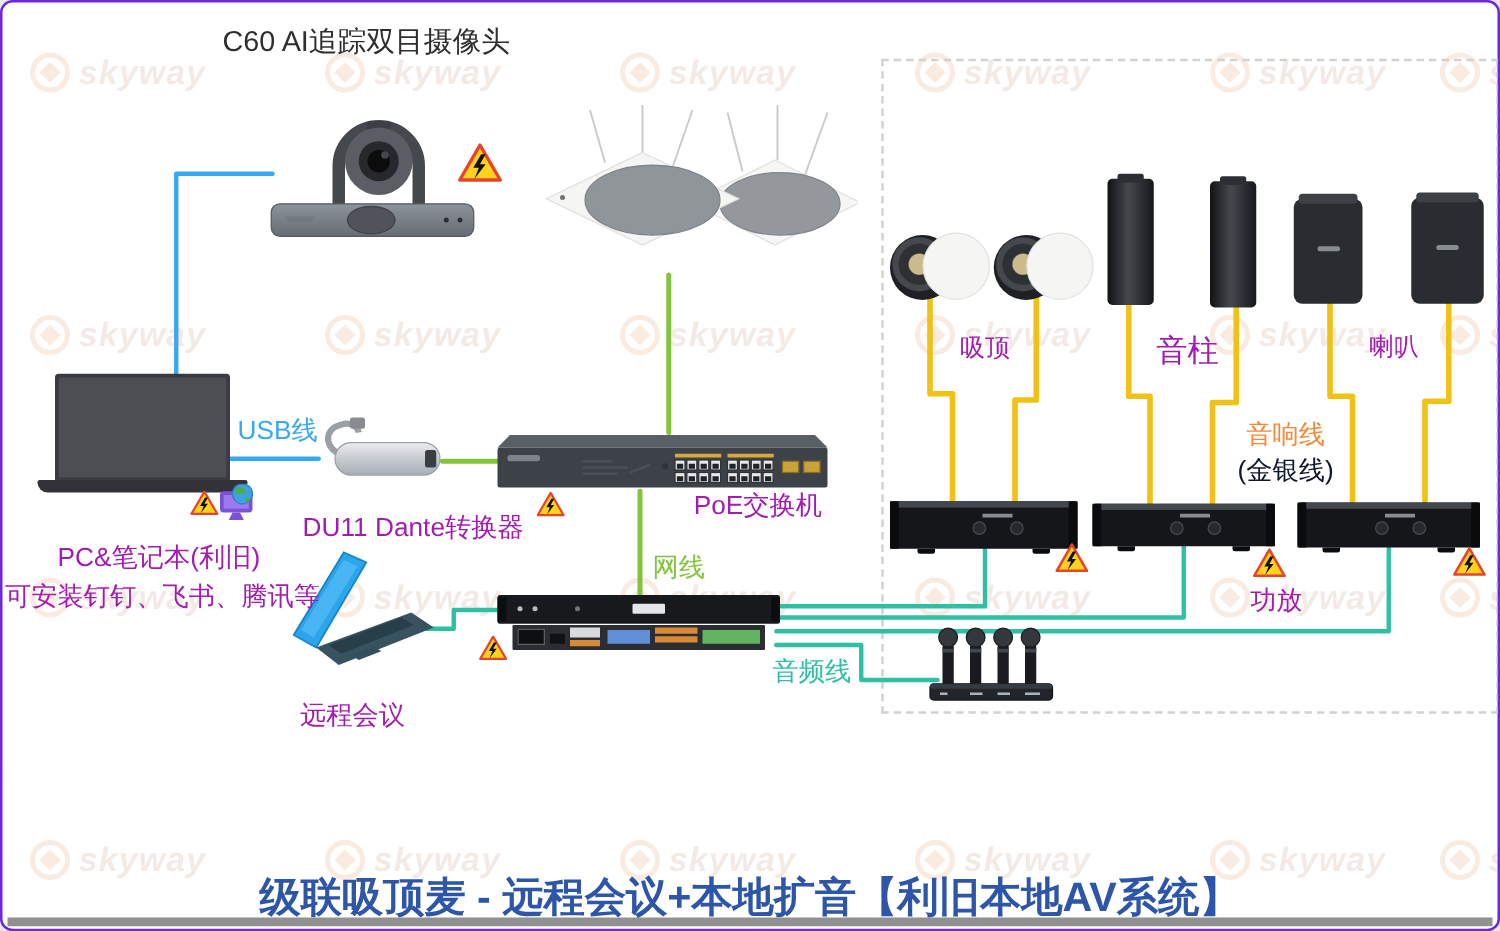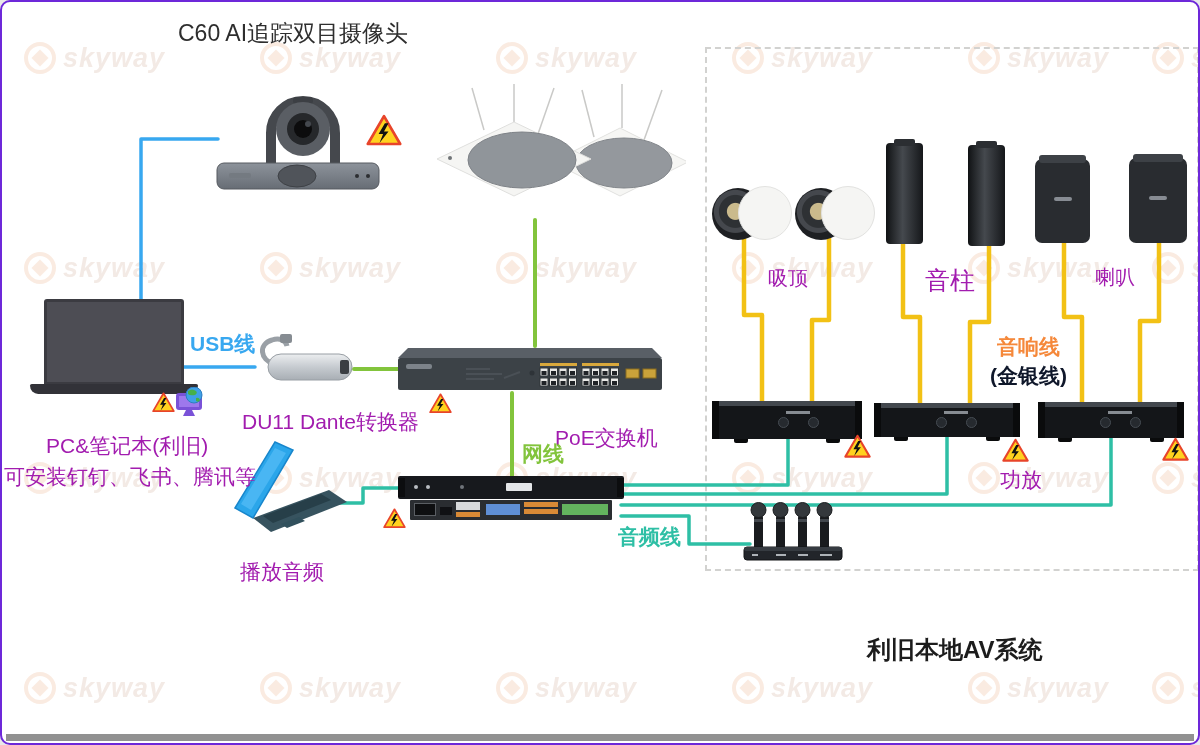--- a/index.html
+++ b/index.html
@@ -1,21 +1,21 @@
 <!DOCTYPE html>
 <html><head>
 <meta charset="utf-8">
 <style>
   html,body{margin:0;padding:0;background:#e9e9e9;font-family:"Liberation Sans",sans-serif;}
   .canvas{position:relative;width:1200px;height:745px;background:#fff;border:2px solid #6d28d9;
           border-radius:10px;box-sizing:border-box;overflow:hidden;}
   .lbl{position:absolute;white-space:nowrap;color:#a21caf;font-size:21px;z-index:4;}
   .lbl.header{font-size:23px;color:#2e2e2e;}
   .lbl.section{font-size:24px;font-weight:bold;color:#1c1c1c;}
-  .lbl.cable{font-weight:bold;}
+  .lbl.cable{font-weight:normal;}
   .footer-title{position:absolute;left:0;right:0;top:694px;text-align:center;
                 font-size:33px;font-weight:bold;z-index:4;}
   .panel{position:absolute;left:703px;top:45px;width:494px;height:524px;
          border:2px dashed #d2d2d0;box-sizing:border-box;z-index:0;}
   .bottom-bar{position:absolute;left:4px;right:4px;bottom:2px;height:7px;background:#919191;z-index:5;}
   #wires{position:absolute;left:0;top:0;z-index:1;}
   .dev{position:absolute;z-index:2;}
   
   .wm{position:absolute;display:flex;align-items:center;gap:7px;z-index:0;pointer-events:none;}
   .wm .wm-mark{width:24px;height:24px;border-radius:50%;border:4px solid rgba(226,128,66,.16);
@@ -433,30 +433,30 @@
       <rect x="10" y="55" width="6" height="2"></rect>
         <rect x="34" y="55" width="10" height="2"></rect>
       <rect x="56" y="55" width="10" height="2"></rect>
         <rect x="78" y="55" width="12" height="2"></rect>
     </g>
   </svg>
 
   <div class="lbl" style="left:2px;top:461px">可安装钉钉、飞书、腾讯等</div>
   <div class="lbl" style="left:44px;top:430px">PC&amp;笔记本(利旧)</div>
   <div class="lbl" style="left:240px;top:406px">DU11 Dante转换器</div>
-  <div class="lbl" style="left:553px;top:422px">PoE交换机</div>
-  <div class="lbl" style="left:238px;top:556px">播放音频</div>
+  <div class="lbl" style="left:553px;top:388px">PoE交换机</div>
+  <div class="lbl" style="left:238px;top:556px">远程会议</div>
   <div class="lbl" style="left:766px;top:263px;font-size:20px">吸顶</div>
   <div class="lbl" style="left:923px;top:262px;font-size:25px">音柱</div>
   <div class="lbl" style="left:1093px;top:262px;font-size:20px">喇叭</div>
   <div class="lbl" style="left:998px;top:464px">功放</div>
 
   <div class="lbl cable" style="left: 188px; top: 328px; color: rgb(56, 168, 240);">USB线</div>
   <div class="lbl cable" style="left: 520px; top: 438px; color: rgb(130, 196, 60);">网线</div>
   <div class="lbl cable" style="left: 616px; top: 521px; color: rgb(46, 191, 165);">音频线</div>
   <div class="lbl cable" style="left: 995px; top: 331px; color: rgb(245, 136, 58);">音响线</div>
   <div class="lbl cable" style="left: 988px; top: 360px; color: #0f172a;">(金银线)</div>
 
-  <div class="lbl section" style="left:865px;top:632px">利旧本地AV系统</div>
-
+
+  <div class="footer-title" style="color: rgb(45, 86, 168);">级联吸顶麦 - 远程会议+本地扩音【利旧本地AV系统】</div>
 
   <div class="bottom-bar"></div>
 </div>
 
 </body></html>

